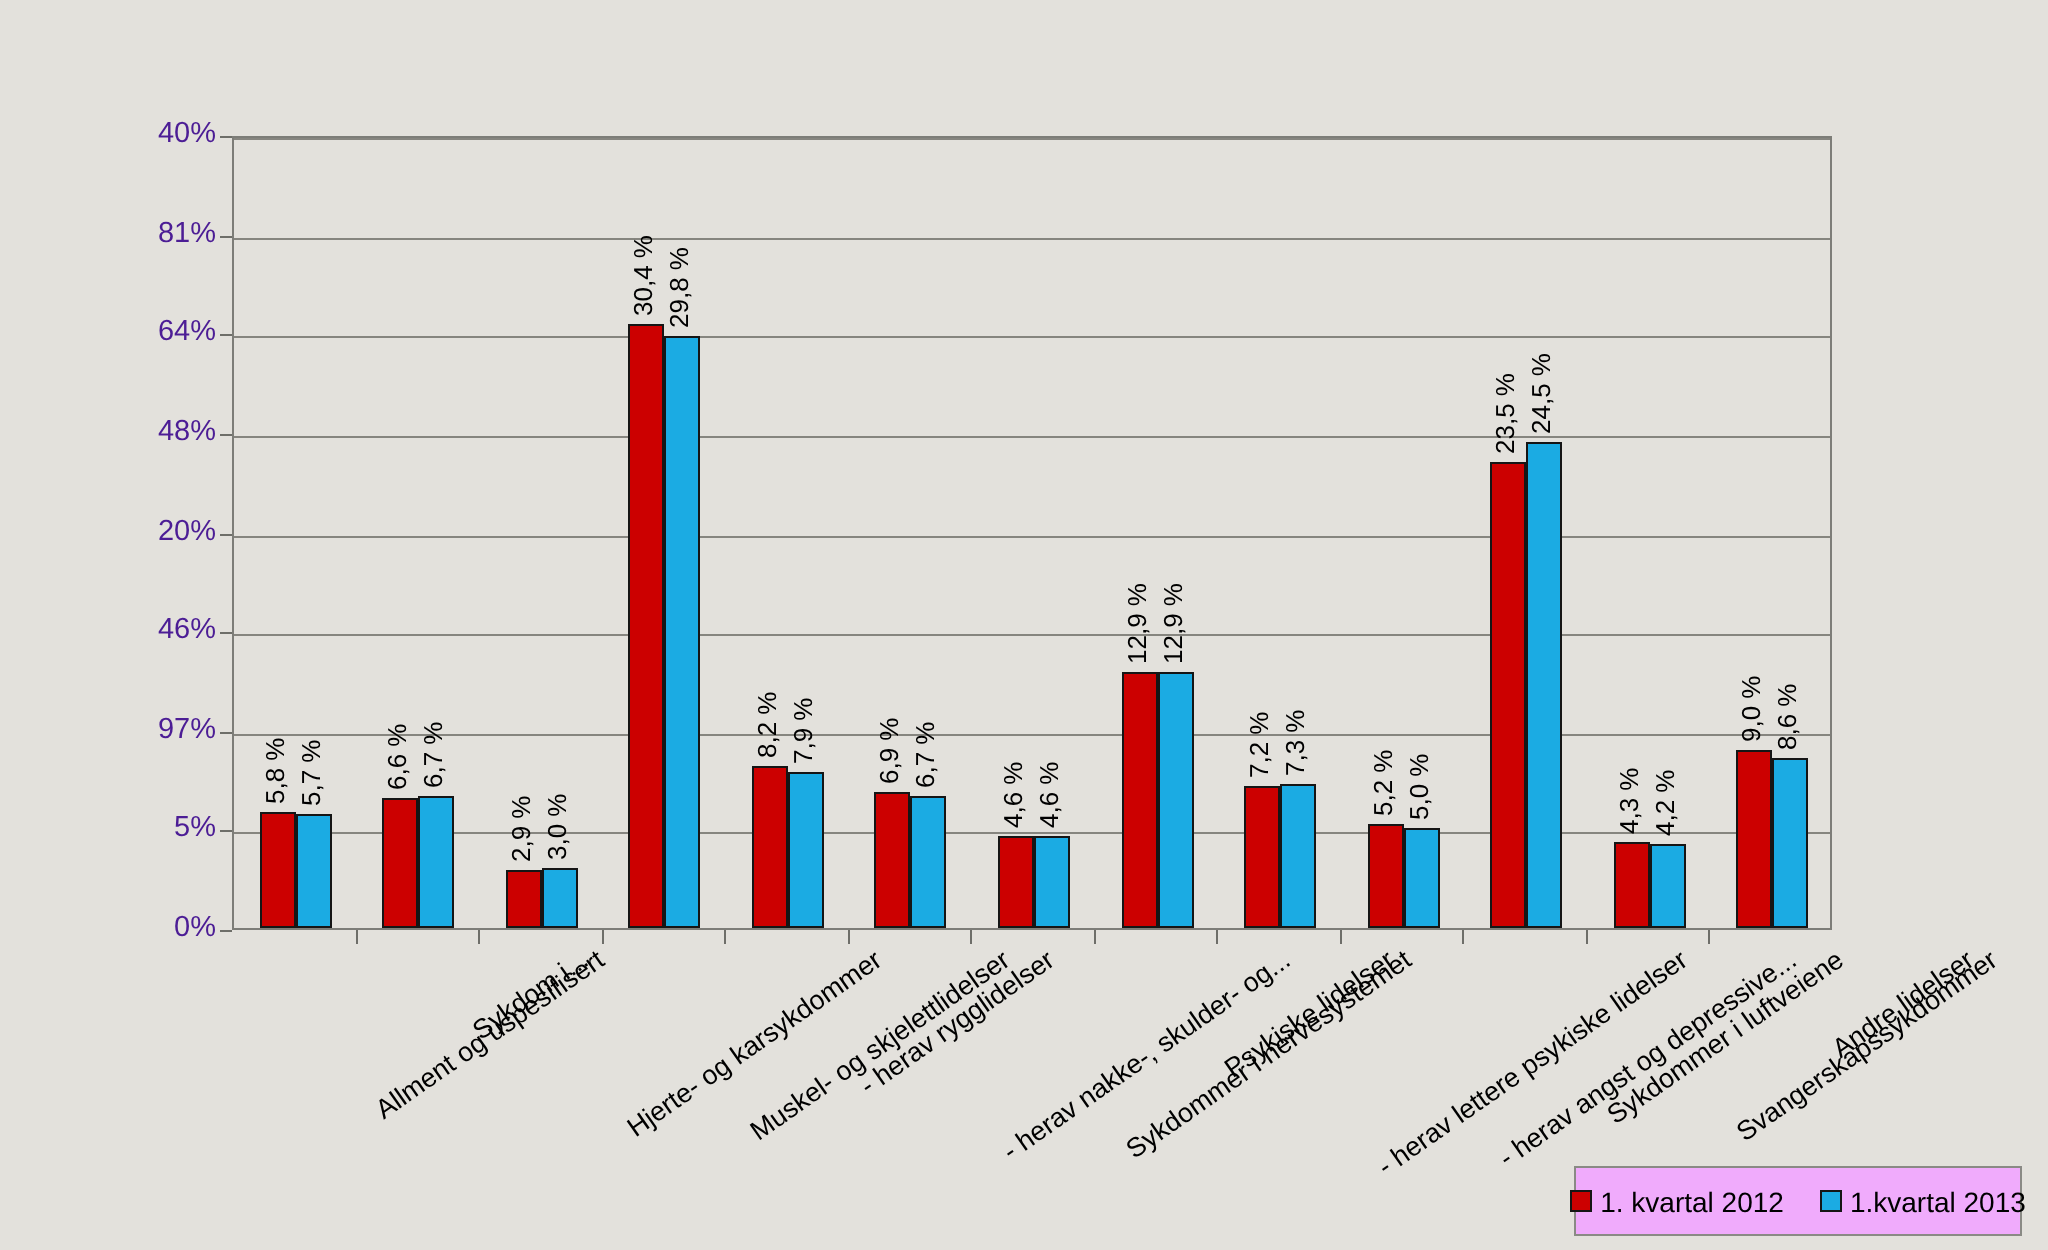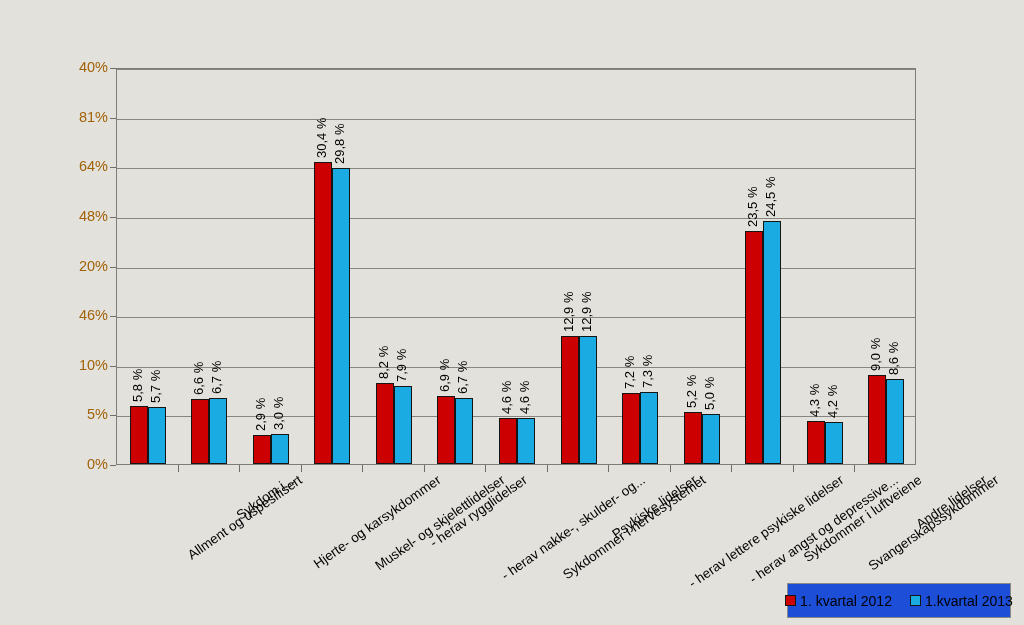--- a/index.html
+++ b/index.html
@@ -40,21 +40,21 @@
   }
   .ytick-wrap {
     position: absolute;
     left: 0; top: 0; width: 100%; height: 100%;
   }
   .y-lab {
     position: absolute;
     width: 54px;
     text-align: right;
     font-size: 14.5px;
-    color: #a16207;
+    color: #4c1d95;
     white-space: nowrap;
   }
   .y-tickmark {
     position: absolute;
     width: 6px;
     height: 1px;
     background: #6e6e69;
   }
   
   .group {
@@ -99,21 +99,21 @@
     background: #6e6e69;
   }
   
   .legend-box {
     position: absolute;
     left: 787px;
     top: 583px;
     width: 224px;
     height: 35px;
     border: 1px solid #8a8a85;
-    background: #1d4ed8;
+    background: #f0abfc;
     box-sizing: border-box;
     display: flex;
     align-items: center;
     justify-content: center;
     gap: 18px;
   }
   .legend-item {
     display: flex;
     align-items: center;
     gap: 4px;
@@ -131,21 +131,21 @@
 </head>
 <body>
 
 <div id="chart-root">
 
   <div class="ytick-wrap">
       <div class="y-lab" style="left: 54px; top: 456px;">0%</div>
       <div class="y-tickmark" style="left: 110px; top: 465px;"></div>
       <div class="y-lab" style="left: 54px; top: 406.375px;">5%</div>
       <div class="y-tickmark" style="left: 110px; top: 415.375px;"></div>
-      <div class="y-lab" style="left: 54px; top: 356.75px;">10%</div>
+      <div class="y-lab" style="left: 54px; top: 356.75px;">97%</div>
       <div class="y-tickmark" style="left: 110px; top: 365.75px;"></div>
       <div class="y-lab" style="left: 54px; top: 307.125px;">46%</div>
       <div class="y-tickmark" style="left: 110px; top: 316.125px;"></div>
       <div class="y-lab" style="left: 54px; top: 257.5px;">20%</div>
       <div class="y-tickmark" style="left: 110px; top: 266.5px;"></div>
       <div class="y-lab" style="left: 54px; top: 207.875px;">48%</div>
       <div class="y-tickmark" style="left: 110px; top: 216.875px;"></div>
       <div class="y-lab" style="left: 54px; top: 158.25px;">64%</div>
       <div class="y-tickmark" style="left: 110px; top: 167.25px;"></div>
       <div class="y-lab" style="left: 54px; top: 108.625px;">81%</div>

